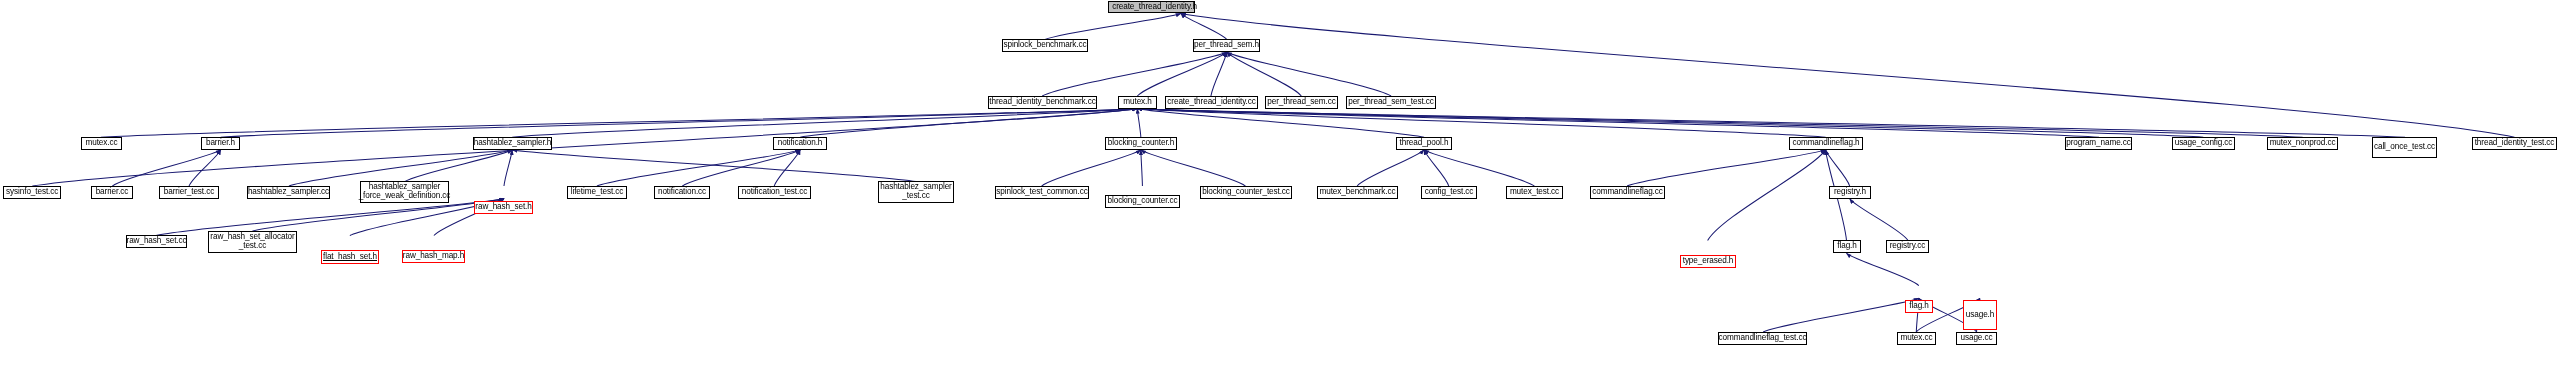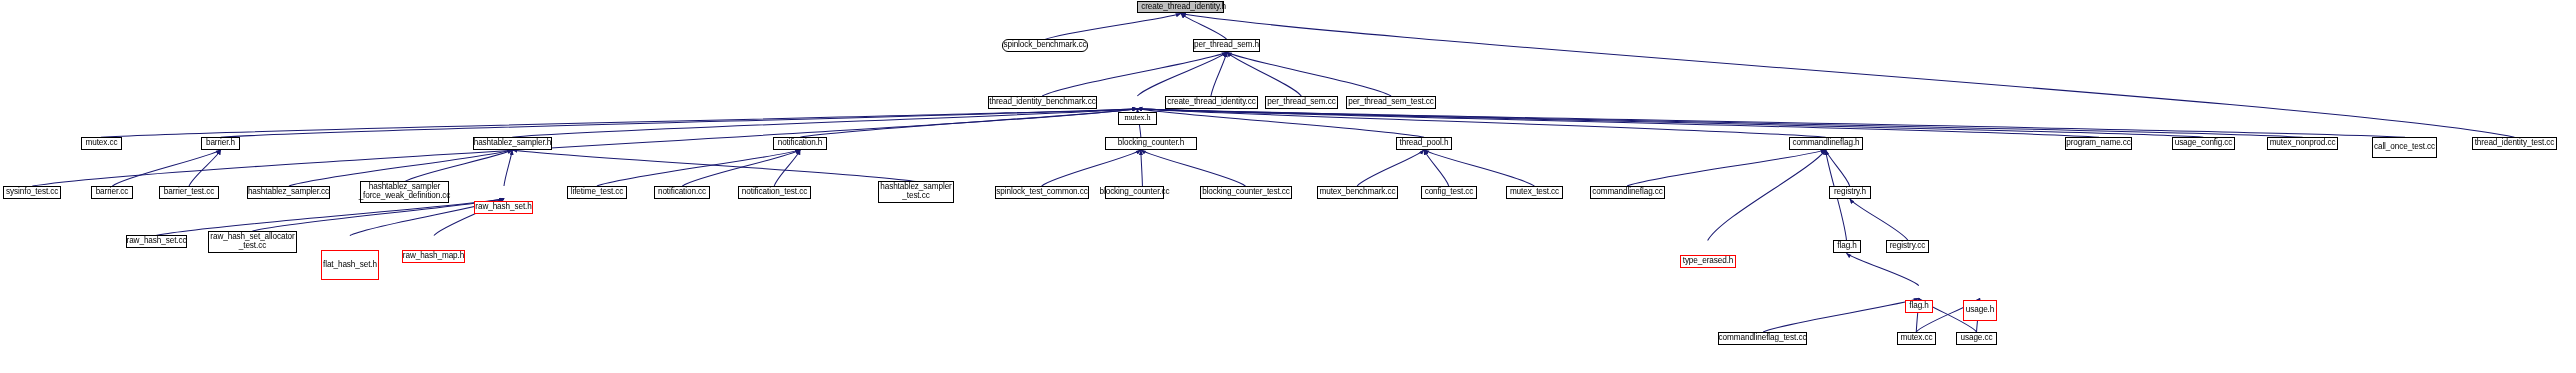--- a/index.html
+++ b/index.html
@@ -69,67 +69,67 @@
         <path d="M3021,523 C3021.48,508.425 3024.52,481.925 3025,470"></path>
         <path d="M3116,523 C3105.08,508.425 3035.92,481.925 3025,470"></path>
         <path d="M3021,523 C3033,508.425 3109,481.925 3121,470"></path>
         <path d="M3116,523 C3116.6,508.425 3120.4,481.925 3121,470"></path>
         <path d="M246,371 C311.82,355.05 728.6800000000001,326.05 794.5,313"></path>
         <path d="M398,364 C445.58,349.975 746.92,324.475 794.5,313"></path>
         <path d="M551.5,371 C580.66,355.05 765.34,326.05 794.5,313"></path>
         <path d="M684,371 C697.26,355.05 781.24,326.05 794.5,313"></path>
       </g>
   </svg>
-<div class="node root" style="left: 1137px; top: 0.6px; width: 87px; height: 12.7px; padding-left: 8px;">create_thread_identity.h</div>
-    <div class="node" style="left: 1002px; top: 39px; width: 86px; height: 12.7px; border-radius: 6px;">spinlock_benchmark.cc</div>
+<div class="node root" style="left: 1108px; top: 0.6px; width: 87px; height: 12.7px; padding-left: 8px;">create_thread_identity.h</div>
+    <div class="node" style="left: 1002px; top: 39px; width: 86px; height: 12.7px;">spinlock_benchmark.cc</div>
     <div class="node" style="left: 1193px; top: 39px; width: 67px; height: 12.7px;">per_thread_sem.h</div>
     <div class="node" style="left: 988px; top: 96px; width: 109px; height: 12.7px;">thread_identity_benchmark.cc</div>
-    <div class="node" style="left: 1118px; top: 112px; width: 39px; height: 12.7px; font-family: Liberation Serif, serif;">mutex.h</div>
+    <div class="node" style="left: 1118px; top: 96px; width: 39px; height: 12.7px;">mutex.h</div>
     <div class="node" style="left: 1165px; top: 96px; width: 93px; height: 12.7px;">create_thread_identity.cc</div>
     <div class="node" style="left: 1265px; top: 96px; width: 73px; height: 12.7px;">per_thread_sem.cc</div>
     <div class="node" style="left: 1346px; top: 96px; width: 90px; height: 12.7px;">per_thread_sem_test.cc</div>
     <div class="node" style="left: 81px; top: 137px; width: 41px; height: 12.7px;">mutex.cc</div>
     <div class="node" style="left: 201px; top: 137px; width: 39px; height: 12.7px;">barrier.h</div>
     <div class="node" style="left: 473px; top: 137px; width: 79px; height: 12.7px;">hashtablez_sampler.h</div>
     <div class="node" style="left: 773px; top: 137px; width: 54px; height: 12.7px;">notification.h</div>
-    <div class="node" style="left: 1105px; top: 137px; width: 92px; height: 12.7px;">blocking_counter.h</div>
+    <div class="node" style="left: 1105px; top: 137px; width: 72px; height: 12.7px;">blocking_counter.h</div>
     <div class="node" style="left: 1396px; top: 137px; width: 56px; height: 12.7px;">thread_pool.h</div>
     <div class="node" style="left: 1789px; top: 137px; width: 74px; height: 12.7px;">commandlineflag.h</div>
     <div class="node" style="left: 2065px; top: 137px; width: 67px; height: 12.7px;">program_name.cc</div>
     <div class="node" style="left: 2172px; top: 137px; width: 63px; height: 12.7px;">usage_config.cc</div>
     <div class="node" style="left: 2267px; top: 137px; width: 71px; height: 12.7px;">mutex_nonprod.cc</div>
     <div class="node" style="left: 2372px; top: 137px; width: 65px; height: 21px;">call_once_test.cc</div>
     <div class="node" style="left: 2472px; top: 137px; width: 85px; height: 12.7px;">thread_identity_test.cc</div>
     <div class="node" style="left: 3.2px; top: 186px; width: 58px; height: 12.7px;">sysinfo_test.cc</div>
     <div class="node" style="left: 91px; top: 186px; width: 42px; height: 12.7px;">barrier.cc</div>
     <div class="node" style="left: 159px; top: 186px; width: 60px; height: 12.7px; text-align: right;">barrier_test.cc</div>
     <div class="node" style="left: 247px; top: 186px; width: 83px; height: 12.7px;">hashtablez_sampler.cc</div>
     <div class="node" style="left: 360px; top: 181px; width: 89px; height: 21.6px;">hashtablez_sampler
 _force_weak_definition.cc</div>
     <div class="node red" style="left: 474px; top: 186px; width: 59px; height: 12.7px;">raw_hash_set.h</div>
     <div class="node" style="left: 567px; top: 186px; width: 60px; height: 12.7px;">lifetime_test.cc</div>
     <div class="node" style="left: 654px; top: 186px; width: 56px; height: 12.7px;">notification.cc</div>
     <div class="node" style="left: 738px; top: 186px; width: 73px; height: 12.7px; text-align: right;">notification_test.cc</div>
     <div class="node" style="left: 878px; top: 181px; width: 76px; height: 21.6px;">hashtablez_sampler
 _test.cc</div>
     <div class="node" style="left: 995px; top: 186px; width: 94px; height: 12.7px;">spinlock_test_common.cc</div>
-    <div class="node" style="left: 1105px; top: 186px; width: 59px; height: 12.7px;">blocking_counter.cc</div>
+    <div class="node" style="left: 1105px; top: 195px; width: 75px; height: 12.7px;">blocking_counter.cc</div>
     <div class="node" style="left: 1200px; top: 186px; width: 92px; height: 12.7px;">blocking_counter_test.cc</div>
     <div class="node" style="left: 1317px; top: 186px; width: 81px; height: 12.7px;">mutex_benchmark.cc</div>
     <div class="node" style="left: 1421px; top: 186px; width: 56px; height: 12.7px;">config_test.cc</div>
     <div class="node" style="left: 1506px; top: 186px; width: 57px; height: 12.7px;">mutex_test.cc</div>
     <div class="node" style="left: 1590px; top: 186px; width: 75px; height: 12.7px;">commandlineflag.cc</div>
     <div class="node" style="left: 1829px; top: 186px; width: 42px; height: 12.7px;">registry.h</div>
     <div class="node red" style="left: 1680px; top: 240px; width: 56px; height: 12.7px;">type_erased.h</div>
     <div class="node" style="left: 1833px; top: 240px; width: 28px; height: 12.7px;">flag.h</div>
     <div class="node" style="left: 1886px; top: 240px; width: 43px; height: 12.7px;">registry.cc</div>
     <div class="node red" style="left: 1905px; top: 285px; width: 28px; height: 12.7px;">flag.h</div>
-    <div class="node red" style="left: 1963px; top: 285px; width: 34px; height: 21px; text-align: center;">usage.h</div>
+    <div class="node red" style="left: 1963px; top: 285px; width: 34px; height: 30px; text-align: center;">usage.h</div>
     <div class="node" style="left: 1718px; top: 332px; width: 89px; height: 12.7px;">commandlineflag_test.cc</div>
     <div class="node" style="left: 1897px; top: 332px; width: 39px; height: 12.7px;">mutex.cc</div>
     <div class="node" style="left: 1956px; top: 332px; width: 41px; height: 12.7px;">usage.cc</div>
     <div class="node" style="left: 126px; top: 235px; width: 61px; height: 12.7px;">raw_hash_set.cc</div>
     <div class="node" style="left: 208px; top: 231px; width: 89px; height: 21.6px;">raw_hash_set_allocator
 _test.cc</div>
-    <div class="node red" style="left: 321px; top: 235px; width: 58px; height: 30px;">flat_hash_set.h</div>
+    <div class="node red" style="left: 321px; top: 235px; width: 58px; height: 14px; text-decoration: underline;">flat_hash_set.h</div>
     <div class="node red" style="left: 402px; top: 235px; width: 63px; height: 12.7px;">raw_hash_map.h</div>
   </div>
 
 
 </body></html>

